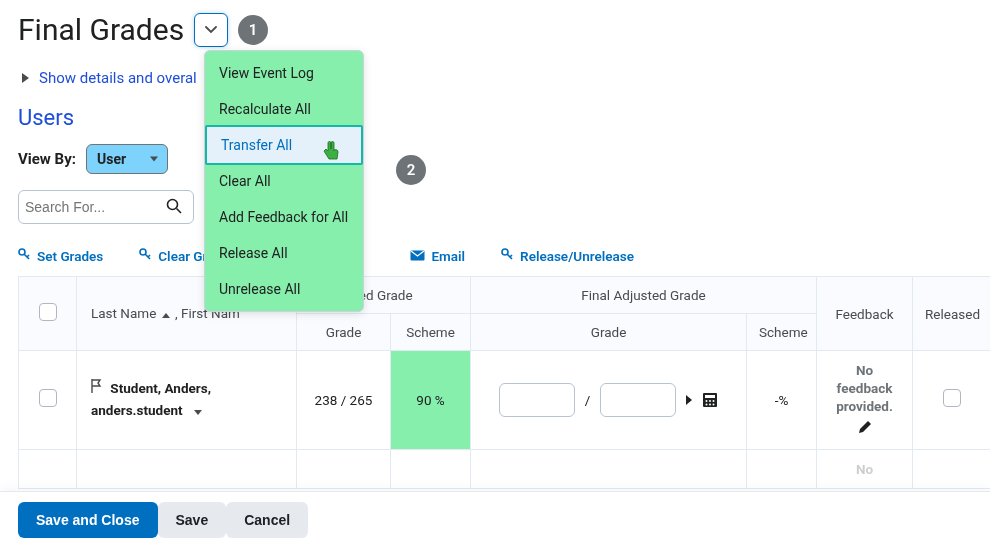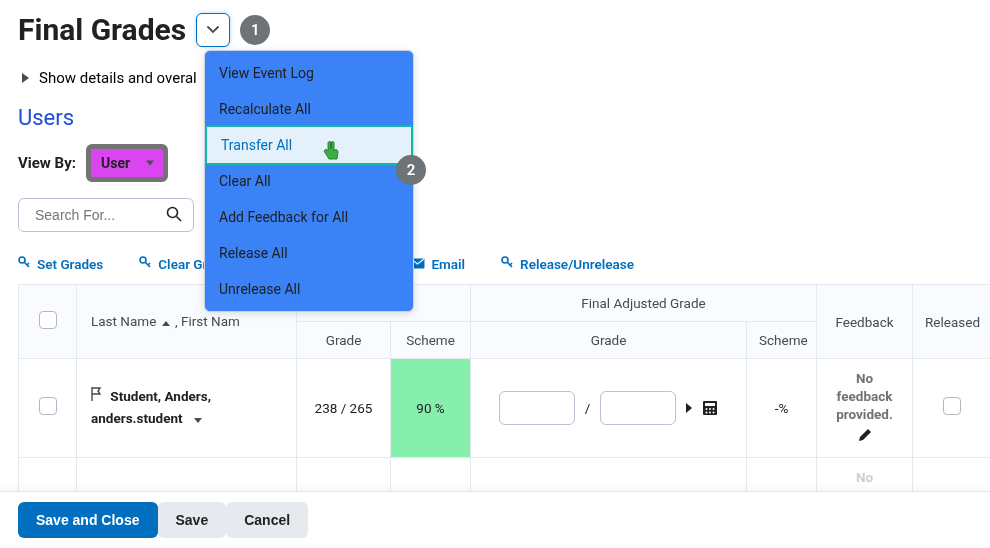--- a/index.html
+++ b/index.html
@@ -1,31 +1,31 @@
 <!DOCTYPE html>
 <html><head>
 <meta charset="utf-8">
 <style>
 * { box-sizing: border-box; margin: 0; padding: 0; }
 body { font-family: -apple-system, BlinkMacSystemFont, "Segoe UI", Roboto, Arial, sans-serif; width: 990px; height: 548px; overflow: hidden; background: #fff; position: relative; color: #202122; }
 .container { padding: 0 18px; position: relative; }
 .header-row { display: flex; align-items: center; gap: 10px; padding-top: 12px; }
-h1.title { font-size: 30px; font-weight: 700; color: #202122; }
+h1.title { font-size: 30px; font-weight: 400; color: #202122; }
 .caret-btn { width: 34px; height: 34px; border: 1.5px solid #006fbf; border-radius: 6px; background: #fff; display: flex; align-items: center; justify-content: center; cursor: pointer; box-shadow: 0 0 4px rgba(0,111,191,0.3); }
 .step-circle { width: 30px; height: 30px; border-radius: 50%; background: #6e7377; color: #fff; display: flex; align-items: center; justify-content: center; font-weight: 600; font-size: 15px; }
-.show-details { color: #000000; font-size: 15px; display: flex; align-items: center; gap: 10px; padding: 22px 0 10px 4px; cursor: pointer; }
+.show-details { color: #1d4ed8; font-size: 15px; display: flex; align-items: center; gap: 10px; padding: 22px 0 10px 4px; cursor: pointer; }
 .tri { width: 0; height: 0; border-top: 5px solid transparent; border-bottom: 5px solid transparent; border-left: 7px solid #494c4e; }
 .users-heading { font-size: 22px; font-weight: 400; color: #1d4ed8; padding: 8px 0 14px 0; }
 .filter-row { display: flex; align-items: center; gap: 10px; padding-bottom: 10px; font-weight: bold; }
 .viewby-label { font-size: 15px; }
-.select { border: 5px solid #737373; border-radius: 6px; padding: 6px 28px 6px 10px; font-size: 14px; background: #d946ef; position: relative; display: inline-block; min-width: 82px; }
+.select { border: 1px solid #737373; border-radius: 6px; padding: 6px 28px 6px 10px; font-size: 14px; background: #7dd3fc; position: relative; display: inline-block; min-width: 82px; }
 .select::after { content: ""; position: absolute; right: 9px; top: 50%; transform: translateY(-50%); width: 0; height: 0; border-left: 4px solid transparent; border-right: 4px solid transparent; border-top: 5px solid #494c4e; }
 .apply-btn-ghost { opacity: 0.15; }
 .search-wrap { padding: 6px 0 16px 0; }
-.search { border: 1px solid #b9c2d0; border-radius: 6px; padding: 8px 36px 8px 16px; font-size: 14px; width: 176px; position: relative; color: #6e7377; }
+.search { border: 1px solid #b9c2d0; border-radius: 6px; padding: 8px 36px 8px 6px; font-size: 14px; width: 176px; position: relative; color: #6e7377; }
 .search-icon { position: absolute; margin-left: -28px; margin-top: 8px; }
 .actions-row { display: flex; gap: 36px; padding: 8px 0 12px 0; }
 .action-link { color: #006fbf; font-size: 13.5px; font-weight: 600; display: flex; align-items: center; gap: 6px; cursor: pointer; }
 .table { border: 1px solid #e3e9f1; border-collapse: collapse; width: 100%; table-layout: fixed; }
 .table th, .table td { border: 1px solid #e3e9f1; padding: 10px 12px; font-size: 13.5px; text-align: center; vertical-align: middle; }
 .table thead th { background: #f9fbff; font-weight: 400; color: #494c4e; }
 .table .th-top { font-weight: 400; }
 .check { width: 18px; height: 18px; border: 1.5px solid #b0b7c3; border-radius: 4px; display: inline-block; background: #fff; }
 .sort-caret { width: 0; height: 0; border-left: 4px solid transparent; border-right: 4px solid transparent; border-bottom: 5px solid #494c4e; display: inline-block; margin: 0 2px; }
 .flag { display: inline-block; margin-right: 4px; }
@@ -33,21 +33,21 @@
 .frac-input { display: inline-flex; align-items: center; gap: 10px; }
 .num-input { width: 76px; height: 34px; border: 1px solid #b9c2d0; border-radius: 6px; }
 .chev-right { width: 0; height: 0; border-top: 5px solid transparent; border-bottom: 5px solid transparent; border-left: 6px solid #202122; display: inline-block; }
 .calc-icon { width: 16px; height: 16px; display: inline-block; }
 .feedback-cell { color: #6e7377; font-size: 13px; text-align: center; line-height: 1.35; font-weight: bold; }
 .pencil { display: inline-block; margin-top: 4px; }
 .footer { position: absolute; left: 0; right: 0; bottom: 0; background: #fff; border-top: 1px solid #e3e9f1; padding: 10px 18px; display: flex; box-shadow: 0 -3px 10px rgba(0,0,0,0.04); }
 .btn { border-radius: 6px; padding: 10px 18px; font-size: 14px; font-weight: 600; border: none; cursor: pointer; }
 .btn-primary { background: #006fbf; color: #fff; }
 .btn-secondary { background: #e6eaef; color: #202122; }
-.dropdown { position: absolute; left: 204px; top: 50px; width: 210px; background: #3b82f6; border: 1px solid #cad2db; border-radius: 6px; box-shadow: 0 2px 8px rgba(0,0,0,0.12); z-index: 50; padding: 4px 0; }
+.dropdown { position: absolute; left: 204px; top: 50px; width: 160px; background: #86efac; border: 1px solid #cad2db; border-radius: 6px; box-shadow: 0 2px 8px rgba(0,0,0,0.12); z-index: 50; padding: 4px 0; }
 .dd-item { padding: 10px 14px; font-size: 14px; color: #202122; cursor: pointer; }
 .dd-item.highlight { background: #e4f0fa; color: #006fbf; border: 2px solid #14b8a6; border-radius: 2px; margin: -2px 0; position: relative; }
 .dd-cursor { position: absolute; left: 115px; top: 14px; }
 .step2 { position: absolute; left: 396px; top: 155px; z-index: 60; }
 .faded-row { opacity: 0.35; }
 .col-check { width: 58px; }
 .col-name { width: 220px; }
 .col-grade { width: 94px; }
 .col-scheme { width: 80px; }
 .col-adj-grade { width: 276px; }

